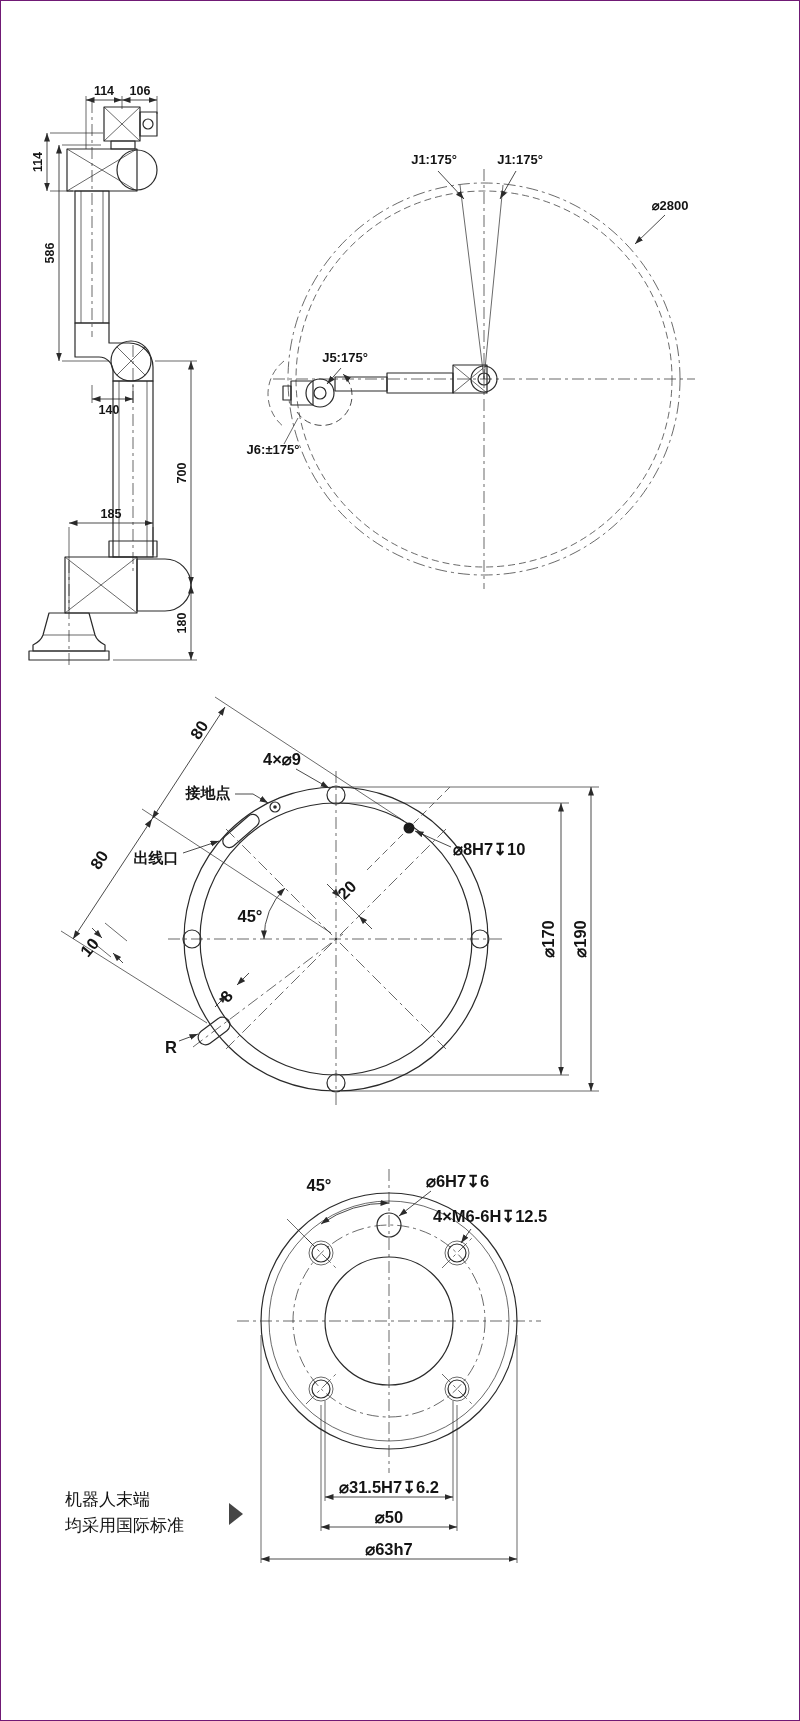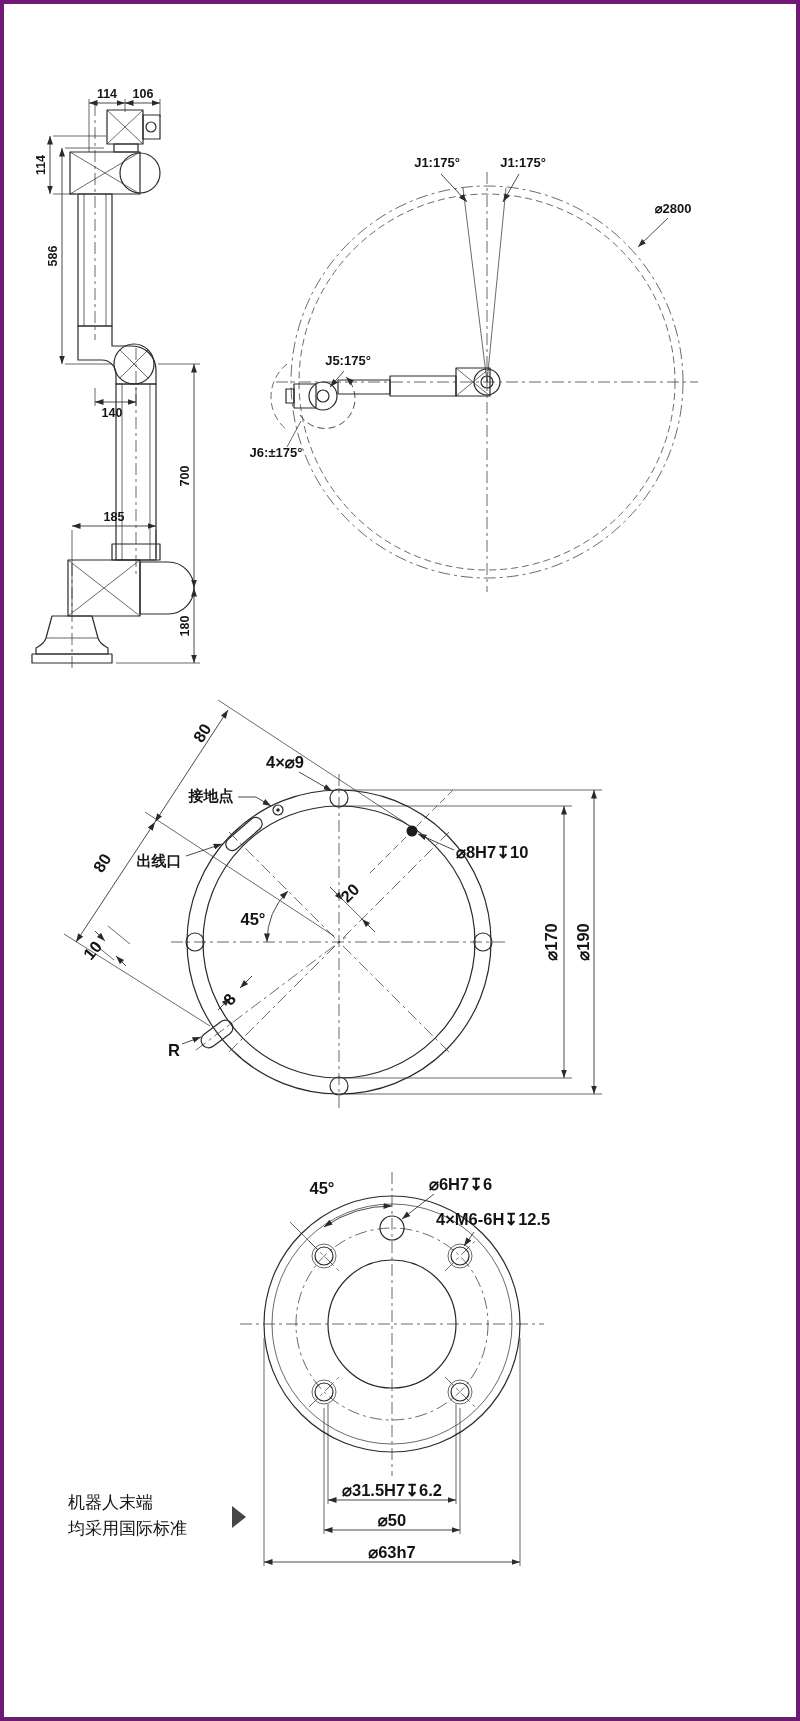--- a/index.html
+++ b/index.html
@@ -1,17 +1,17 @@
 <!DOCTYPE html>
 <html><head>
 <meta charset="utf-8">
 <style>
   html,body{margin:0;padding:0;background:#fff;}
   .page{position:relative;width:800px;height:1721px;background:#ffffff;
-        border:4px solid #701a75;box-sizing:border-box;overflow:hidden;
+        border:1px solid #701a75;box-sizing:border-box;overflow:hidden;
         font-family:"Liberation Sans",sans-serif;}
   svg{position:absolute;left:0;top:0;}
   .ln{stroke:#2a2a2a;stroke-width:1.2;fill:none;stroke-linejoin:round;}
   .thin{stroke:#2a2a2a;stroke-width:0.7;fill:none;}
   .dim{stroke:#2a2a2a;stroke-width:0.85;fill:none;}
   .cl{stroke:#2a2a2a;stroke-width:0.7;fill:none;stroke-dasharray:12 4 3 4;}
   .dash{stroke-dasharray:7 4;}
   .arr2{marker-start:url(#arr);marker-end:url(#arr);}
   .arr1{marker-end:url(#arr);}
   text{font-family:"Liberation Sans",sans-serif;fill:#141414;}

